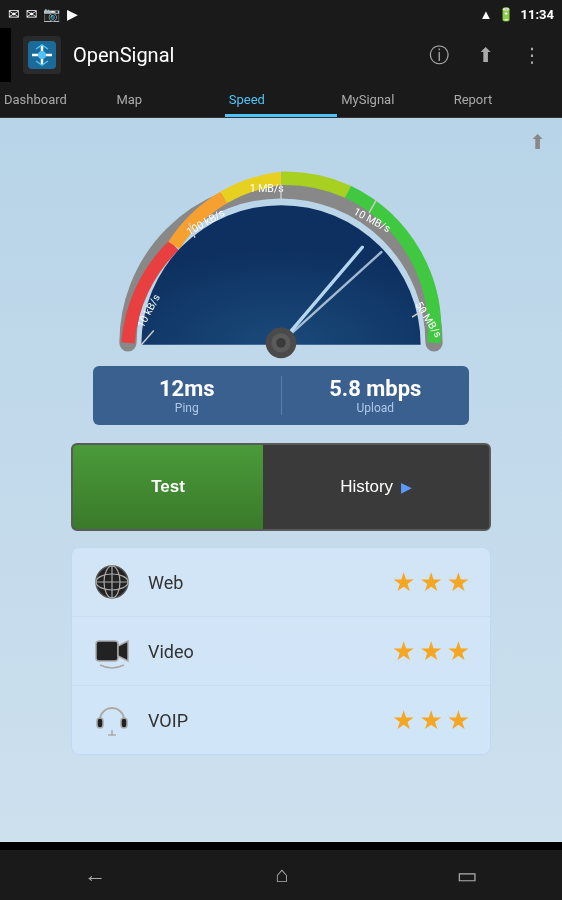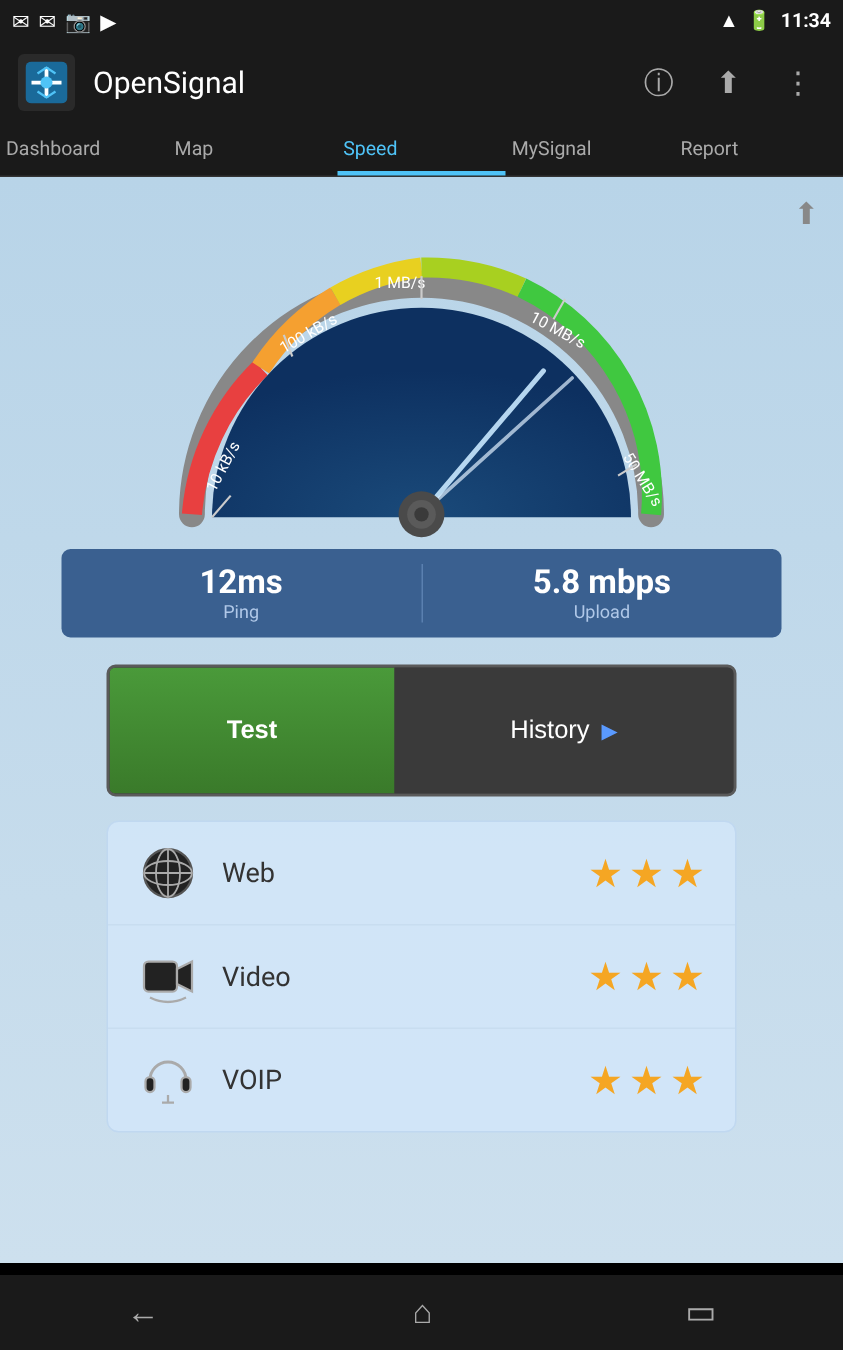--- a/index.html
+++ b/index.html
@@ -40,20 +40,21 @@
     }
 
     
     #action-bar {
       background: #1a1a1a;
       height: 54px;
       display: flex;
       align-items: center;
       padding: 0 12px;
       gap: 12px;
+      margin-left: 11px;
     }
     #app-icon {
       width: 38px;
       height: 38px;
       background: #2a2a2a;
       border-radius: 4px;
       display: flex;
       align-items: center;
       justify-content: center;
     }
@@ -129,21 +130,21 @@
     #speedometer-svg {
       width: 100%;
       height: 100%;
     }
 
     
     #stats-row {
       background: #3a6090;
       border-radius: 6px;
       display: flex;
-      width: 480px;
+      width: 376px;
       margin-top: 4px;
       padding: 10px 0;
     }
     .stat-item {
       flex: 1;
       text-align: center;
       color: #fff;
       border-right: 1px solid #5a80b0;
     }
     .stat-item:last-child { border-right: none; }

